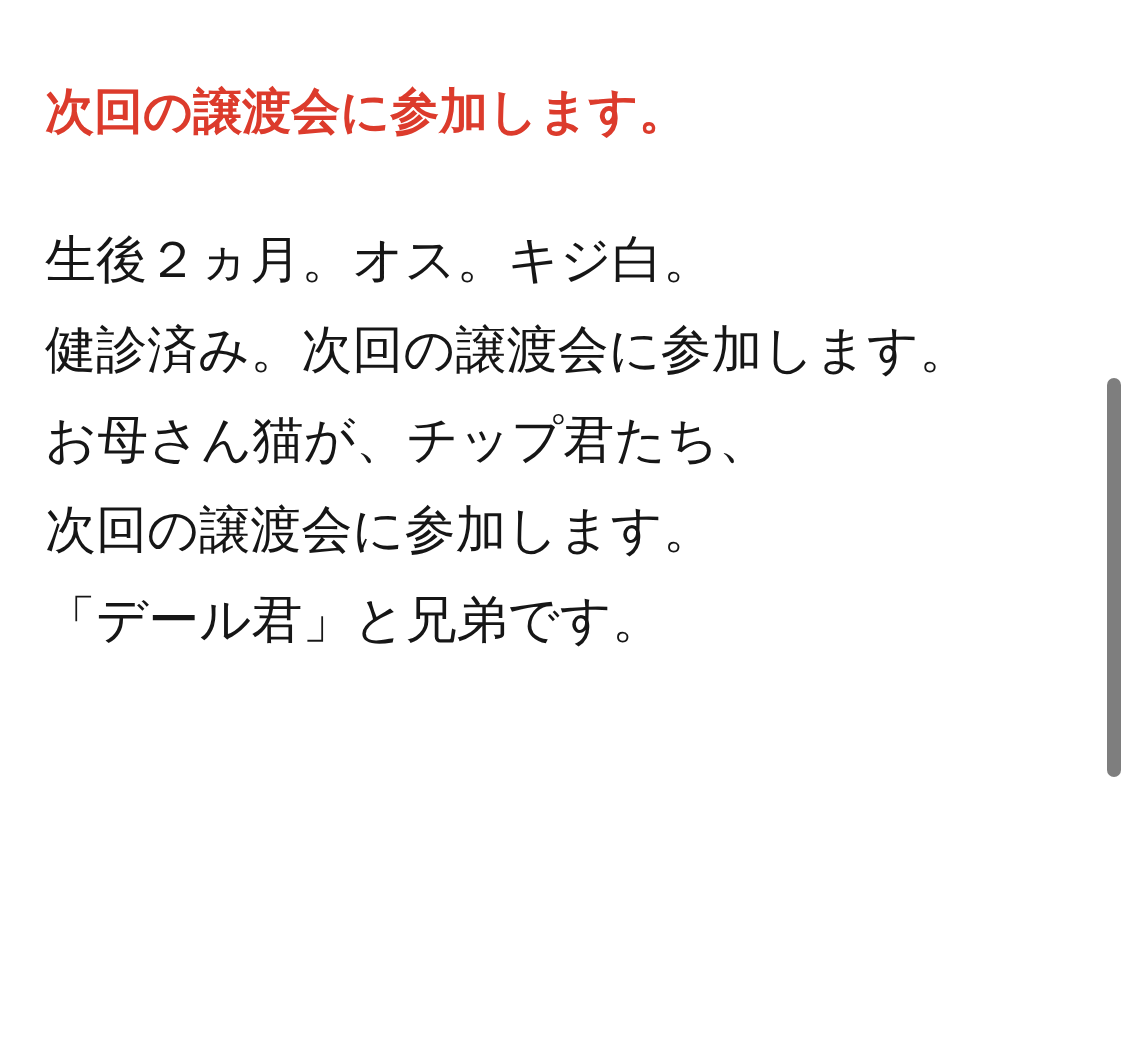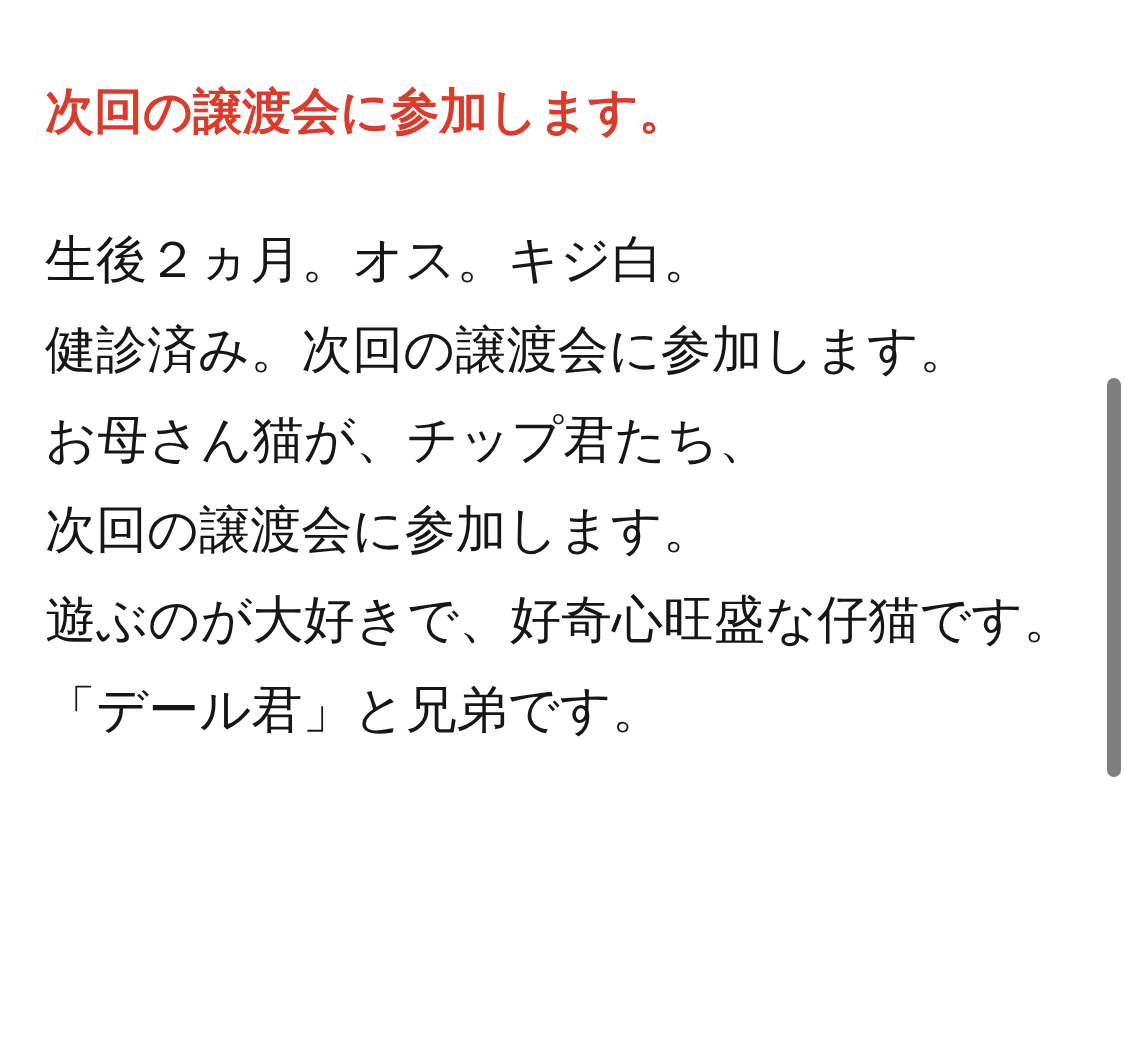--- a/index.html
+++ b/index.html
@@ -64,21 +64,20 @@
 
   <article class="post-content">
 
     <p class="post-heading">次回の譲渡会に参加します。</p>
 
     <div class="post-body">
       <div class="body-line">生後２ヵ月。オス。キジ白。</div>
       <div class="body-line">健診済み。次回の譲渡会に参加します。</div>
       <div class="body-line">お母さん猫が、チップ君たち、</div>
       <div class="body-line">次回の譲渡会に参加します。</div>
-      <div class="body-line">遊ぶのが大好きで、好奇心旺盛な仔猫です。</div>
       <div class="body-line">「デール君」と兄弟です。</div>
     </div>
 
   </article>
 
   <div class="scroll-thumb"></div>
 
 </div>
 
 </body></html>

